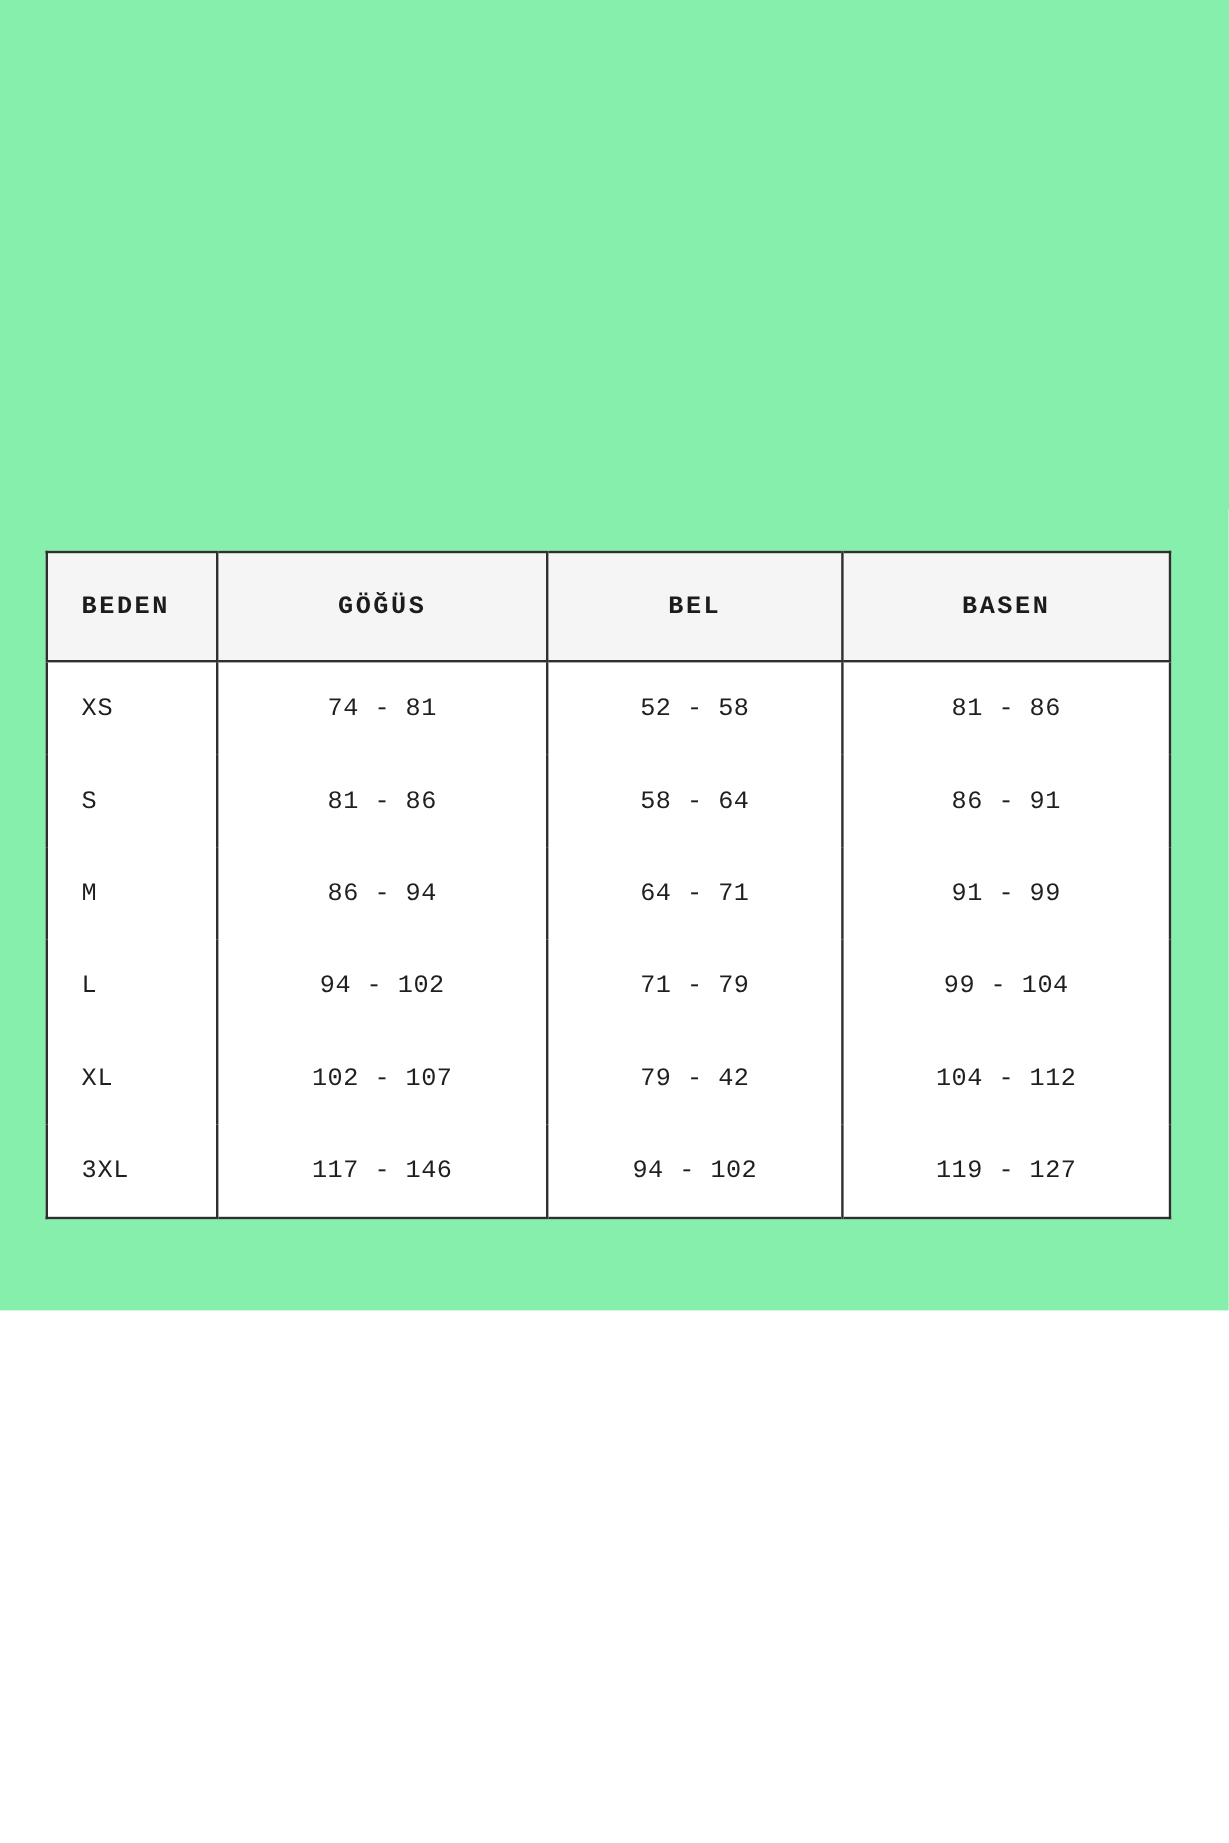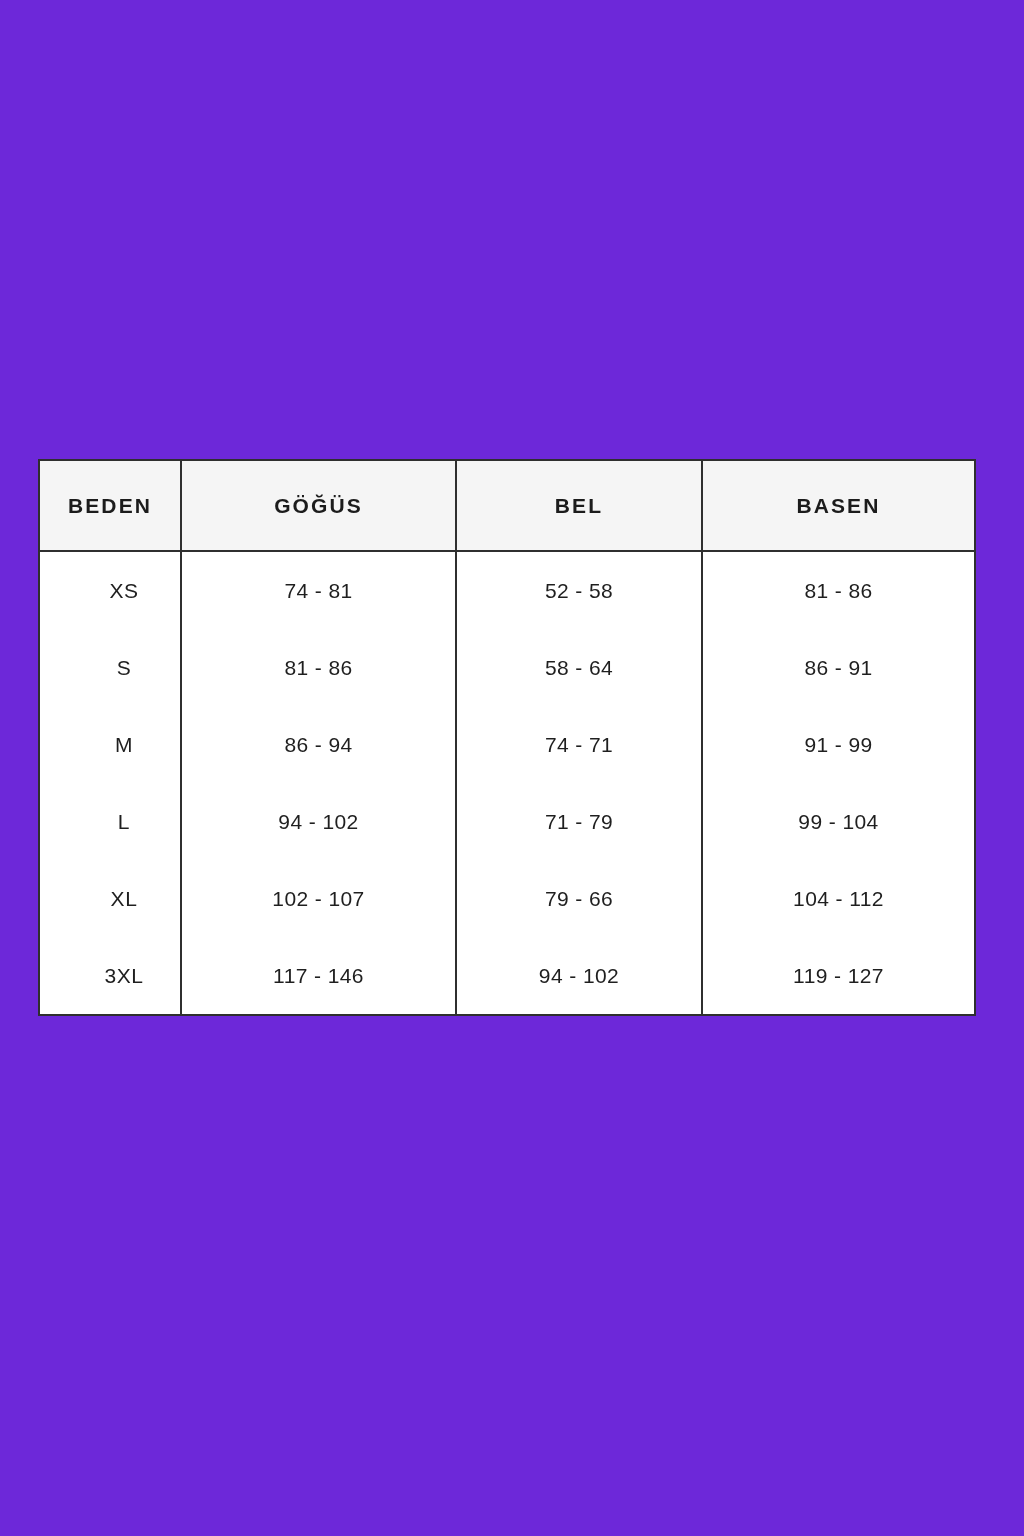--- a/index.html
+++ b/index.html
@@ -14,22 +14,23 @@
     color: #1c1c1c;
     position: relative;
     overflow: hidden;
   }
 
   .page {
     position: absolute;
     left: 0;
     top: 0;
     width: 1024px;
-    height: 1536px;
-    background: #6d28d9;
+    height: 1092px;
+    background: #86efac;
+    font-family: Liberation Mono, monospace;
   }
 
   .size-table-wrap {
     position: absolute;
     left: 38px;
     top: 459px;
     width: 936px;
   }
 
   table.size-table {
@@ -72,21 +73,21 @@
     font-weight: 400;
     color: #1f1f1f;
     padding: 22px 0 21px 0;
     text-align: center;
     vertical-align: middle;
     border-right: 2px solid #2f2f2f;
     height: 34px;
     letter-spacing: 0.4px;
   }
   table.size-table tbody td.cell-beden {
-    text-align: center;
+    text-align: left;
     padding-left: 28px;
     letter-spacing: 0.6px;
     margin-left: 48px;
   }
   table.size-table tbody td:last-child {
     border-right: none;
   }
   table.size-table tbody tr:last-child td {
   }
 </style>
@@ -119,33 +120,33 @@
         </tr>
         <tr>
           <td class="cell-beden">S</td>
           <td>81 - 86</td>
           <td>58 - 64</td>
           <td>86 - 91</td>
         </tr>
         <tr>
           <td class="cell-beden">M</td>
           <td>86 - 94</td>
-          <td>74 - 71</td>
+          <td>64 - 71</td>
           <td>91 - 99</td>
         </tr>
         <tr>
           <td class="cell-beden">L</td>
           <td>94 - 102</td>
           <td>71 - 79</td>
           <td>99 - 104</td>
         </tr>
         <tr>
           <td class="cell-beden">XL</td>
           <td>102 - 107</td>
-          <td>79 - 66</td>
+          <td>79 - 42</td>
           <td>104 - 112</td>
         </tr>
         <tr>
           <td class="cell-beden">3XL</td>
           <td>117 - 146</td>
           <td>94 - 102</td>
           <td>119 - 127</td>
         </tr>
       </tbody>
     </table>

